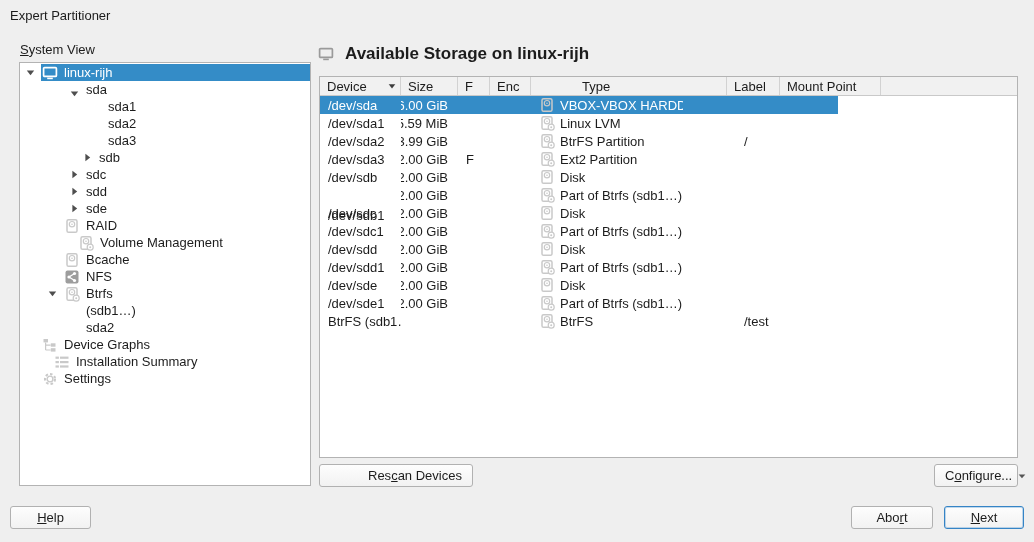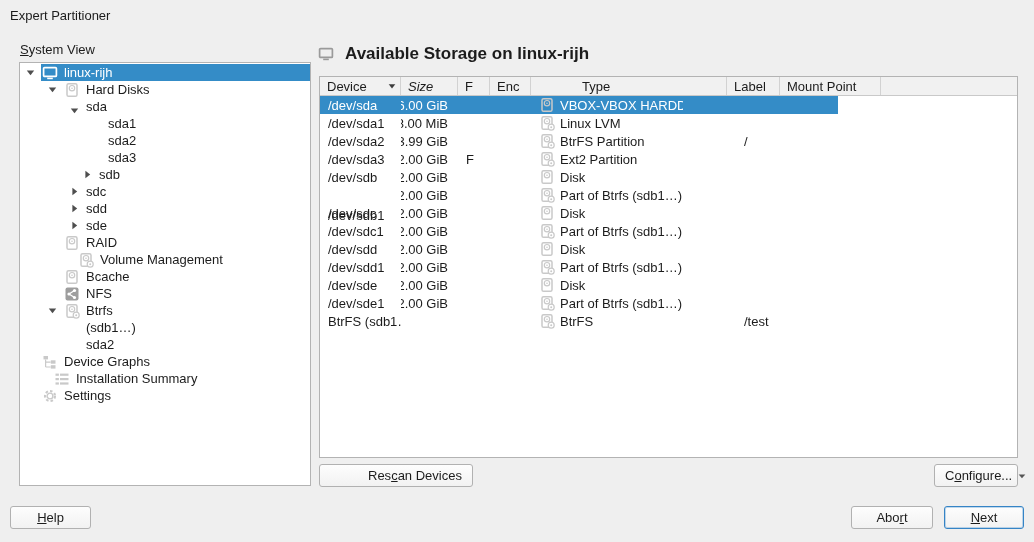--- a/index.html
+++ b/index.html
@@ -87,37 +87,20 @@
       <span class="row-body">
         <span class="tree-icon">
           <svg width="16" height="16" viewBox="0 0 16 16">
             <rect x="1.6" y="2.6" width="12.8" height="8.8" rx="1" fill="none" stroke="#ffffff" stroke-width="1.7"></rect>
             <rect x="5.2" y="12.6" width="5.6" height="1.6" fill="#ffffff"></rect>
           </svg>
         </span>
         <span class="tree-label">linux-rijh</span>
       </span>
     </div>
-    <div class="tree-row" style="padding-left: 26px;">
-      <span class="arrow-slot">
-        <svg width="9" height="9" viewBox="0 0 9 9">
-          <path d="M0.8 2.4 H8.2 L4.5 7.2 Z" fill="#4e4e4e"></path>
-        </svg>
-      </span>
-      <span class="row-body">
-        <span class="tree-icon">
-          <svg width="16" height="16" viewBox="0 0 16 16">
-            <rect x="3" y="1.7" width="10" height="12.6" rx="1.6" fill="none" stroke="#c9c9c9" stroke-width="1.5"></rect>
-            <circle cx="8" cy="6.2" r="2.7" fill="none" stroke="#c9c9c9" stroke-width="1.2"></circle>
-            <circle cx="8" cy="6.2" r="0.8" fill="#c9c9c9"></circle>
-          </svg>
-        </span>
-        <span class="tree-label">Hard Disks</span>
-      </span>
-    </div>
     <div class="tree-row" style="padding-left: 48px; align-items: flex-end;">
       <span class="arrow-slot">
         <svg width="9" height="9" viewBox="0 0 9 9">
           <path d="M0.8 2.4 H8.2 L4.5 7.2 Z" fill="#4e4e4e"></path>
         </svg>
       </span>
       <span class="row-body">
         <span class="tree-label">sda</span>
       </span>
     </div>
@@ -325,21 +308,21 @@
 <div class="table-panel">
   <div class="thead">
       <div class="th" style="width: 81px;">
         <span>Device</span>
         <span class="sort">
           <svg width="8" height="8" viewBox="0 0 9 9">
             <path d="M0.8 2.4 H8.2 L4.5 7.2 Z" fill="#3c3c3c"></path>
           </svg>
         </span>
       </div>
-      <div class="th" style="width: 57px; font-style: italic;">
+      <div class="th" style="width: 57px;">
         <span>Size</span>
       </div>
       <div class="th" style="width: 32px;">
         <span>F</span>
       </div>
       <div class="th" style="width: 41px;">
         <span>Enc</span>
       </div>
       <div class="th" style="width: 152px; margin-left: 44px;">
         <span>Type</span>
@@ -381,21 +364,21 @@
         </div>
         <div class="td mount" style="width: 101px;">
           <span></span>
         </div>
       </div>
       <div class="trow">
         <div class="td device" style="width: 81px;">
           <span>/dev/sda1</span>
         </div>
         <div class="td size" style="width: 57px;">
-          <span>8.00 MiB</span>
+          <span>5.59 MiB</span>
         </div>
         <div class="td f" style="width: 32px;">
           <span></span>
         </div>
         <div class="td enc" style="width: 41px;">
           <span></span>
         </div>
         <div class="td type" style="width: 152px;">
           <span class="type-icon">
             <svg width="16" height="16" viewBox="0 0 16 16">

